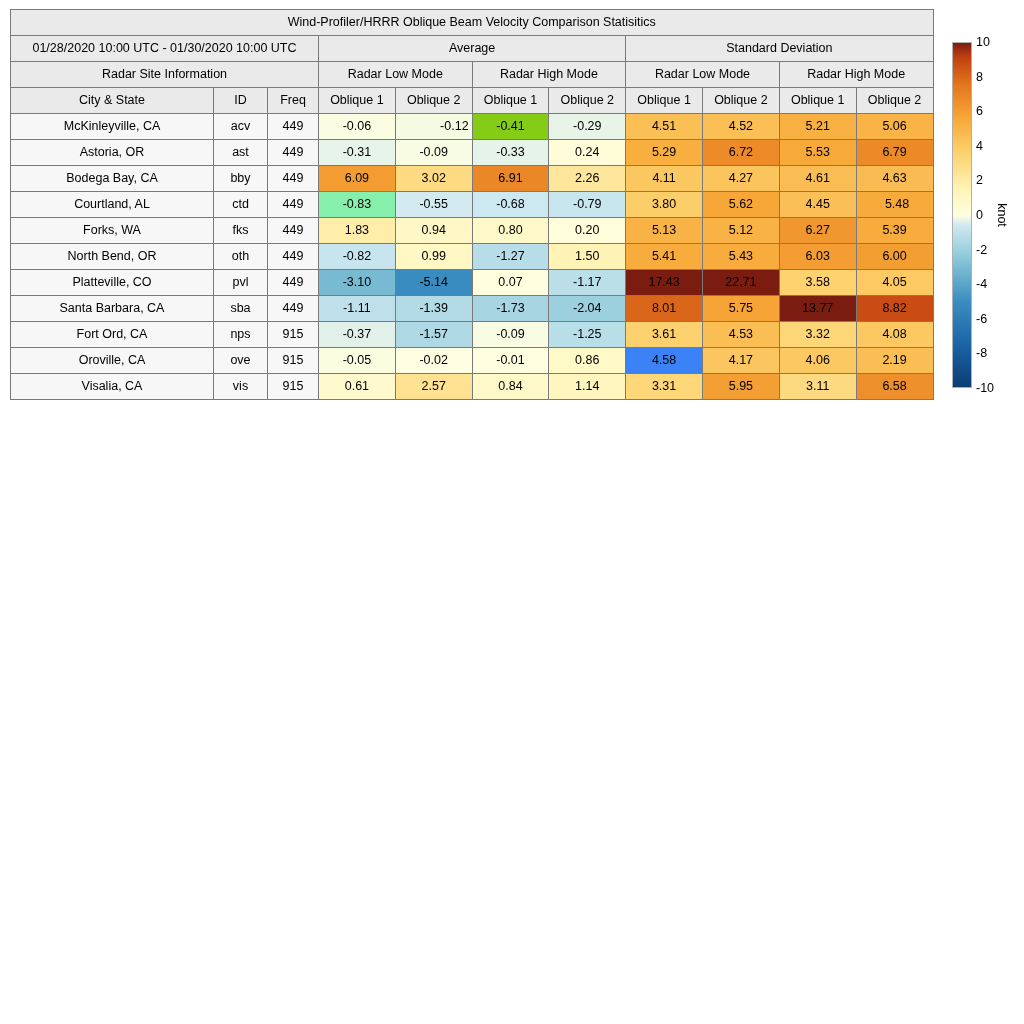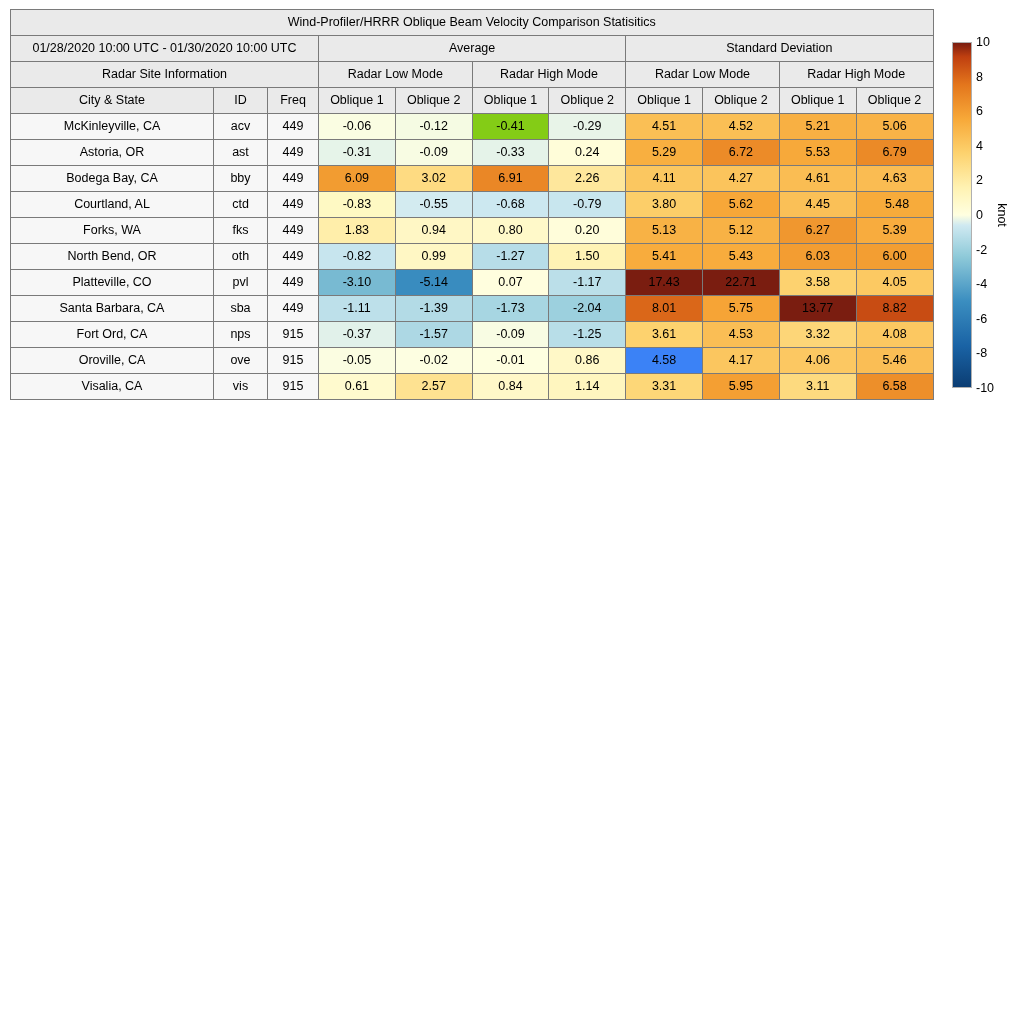--- a/index.html
+++ b/index.html
@@ -145,21 +145,21 @@
             <td class="hdr" colspan="1">Oblique 1</td>
             <td class="hdr" colspan="1">Oblique 2</td>
             <td class="hdr" colspan="1">Oblique 1</td>
             <td class="hdr" colspan="1">Oblique 2</td>
           </tr>
           <tr>
             <td class="sitecell" colspan="1">McKinleyville, CA</td>
             <td class="sitecell" colspan="1">acv</td>
             <td class="sitecell" colspan="1">449</td>
             <td class="datacell sitecell" colspan="1" style="background: rgb(250, 253, 226);">-0.06</td>
-            <td class="datacell sitecell" colspan="1" style="background: rgb(245, 251, 227);">-0.12</td>
+            <td class="datacell sitecell" colspan="1" style="background: rgb(245, 251, 227); text-align: right;">-0.12</td>
             <td class="datacell sitecell" colspan="1" style="background: #84cc16;">-0.41</td>
             <td class="datacell sitecell" colspan="1" style="background: rgb(232, 244, 232);">-0.29</td>
             <td class="datacell sitecell" colspan="1" style="background: rgb(250, 191, 85);">4.51</td>
             <td class="datacell sitecell" colspan="1" style="background: rgb(250, 191, 85);">4.52</td>
             <td class="datacell sitecell" colspan="1" style="background: rgb(248, 176, 67);">5.21</td>
             <td class="datacell sitecell" colspan="1" style="background: rgb(249, 179, 71);">5.06</td>
           </tr>
           <tr>
             <td class="sitecell" colspan="1">Astoria, OR</td>
             <td class="sitecell" colspan="1">ast</td>
@@ -183,21 +183,21 @@
             <td class="datacell sitecell" colspan="1" style="background: rgb(254, 231, 156);">2.26</td>
             <td class="datacell sitecell" colspan="1" style="background: rgb(251, 199, 96);">4.11</td>
             <td class="datacell sitecell" colspan="1" style="background: rgb(251, 196, 92);">4.27</td>
             <td class="datacell sitecell" colspan="1" style="background: rgb(250, 189, 83);">4.61</td>
             <td class="datacell sitecell" colspan="1" style="background: rgb(250, 188, 82);">4.63</td>
           </tr>
           <tr>
             <td class="sitecell" colspan="1">Courtland, AL</td>
             <td class="sitecell" colspan="1">ctd</td>
             <td class="sitecell" colspan="1">449</td>
-            <td class="datacell sitecell" colspan="1" style="background: #fef9c3;">-0.83</td>
+            <td class="datacell sitecell" colspan="1" style="background: #86efac;">-0.83</td>
             <td class="datacell sitecell" colspan="1" style="background: rgb(211, 235, 240);">-0.55</td>
             <td class="datacell sitecell" colspan="1" style="background: rgb(204, 232, 240);">-0.68</td>
             <td class="datacell sitecell" colspan="1" style="background: rgb(200, 230, 238);">-0.79</td>
             <td class="datacell sitecell" colspan="1" style="background: rgb(252, 206, 105);">3.80</td>
             <td class="datacell sitecell" colspan="1" style="background: rgb(247, 167, 56);">5.62</td>
             <td class="datacell sitecell" colspan="1" style="background: rgb(250, 192, 87);">4.45</td>
             <td class="datacell sitecell" colspan="1" style="background: rgb(247, 171, 59); padding-left: 8px;">5.48</td>
           </tr>
           <tr>
             <td class="sitecell" colspan="1">Forks, WA</td>
@@ -268,21 +268,21 @@
             <td class="sitecell" colspan="1">Oroville, CA</td>
             <td class="sitecell" colspan="1">ove</td>
             <td class="sitecell" colspan="1">915</td>
             <td class="datacell sitecell" colspan="1" style="background: rgb(251, 253, 225);">-0.05</td>
             <td class="datacell sitecell" colspan="1" style="background: rgb(253, 254, 225);">-0.02</td>
             <td class="datacell sitecell" colspan="1" style="background: rgb(254, 255, 224);">-0.01</td>
             <td class="datacell sitecell" colspan="1" style="background: rgb(255, 248, 199);">0.86</td>
             <td class="datacell sitecell" colspan="1" style="background: #3b82f6; margin-left: 8px;">4.58</td>
             <td class="datacell sitecell" colspan="1" style="background: rgb(251, 198, 95);">4.17</td>
             <td class="datacell sitecell" colspan="1" style="background: rgb(252, 200, 98);">4.06</td>
-            <td class="datacell sitecell" colspan="1" style="background: rgb(250, 190, 85);">5.46</td>
+            <td class="datacell sitecell" colspan="1" style="background: rgb(250, 190, 85);">2.19</td>
           </tr>
           <tr>
             <td class="sitecell" colspan="1">Visalia, CA</td>
             <td class="sitecell" colspan="1">vis</td>
             <td class="sitecell" colspan="1">915</td>
             <td class="datacell sitecell" colspan="1" style="background: rgb(255, 250, 206);">0.61</td>
             <td class="datacell sitecell" colspan="1" style="background: rgb(254, 226, 145);">2.57</td>
             <td class="datacell sitecell" colspan="1" style="background: rgb(255, 248, 200);">0.84</td>
             <td class="datacell sitecell" colspan="1" style="background: rgb(255, 246, 191);">1.14</td>
             <td class="datacell sitecell" colspan="1" style="background: rgb(253, 215, 120);">3.31</td>

